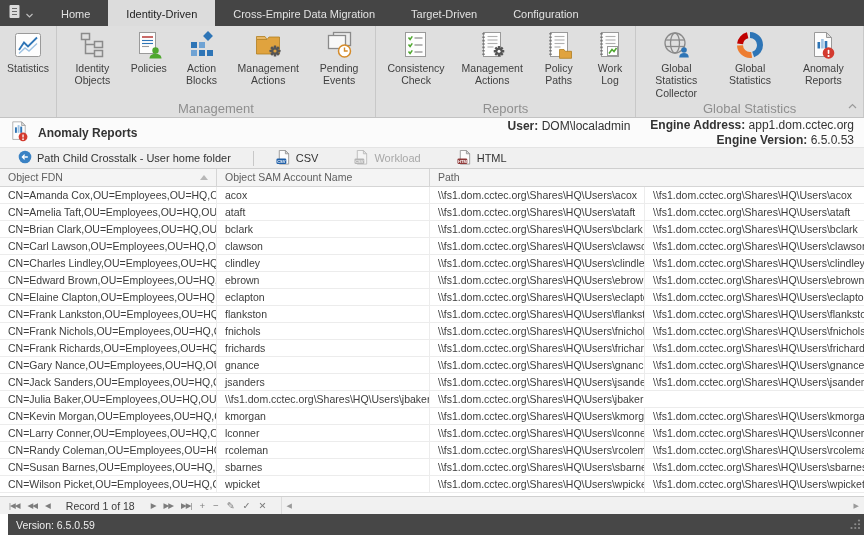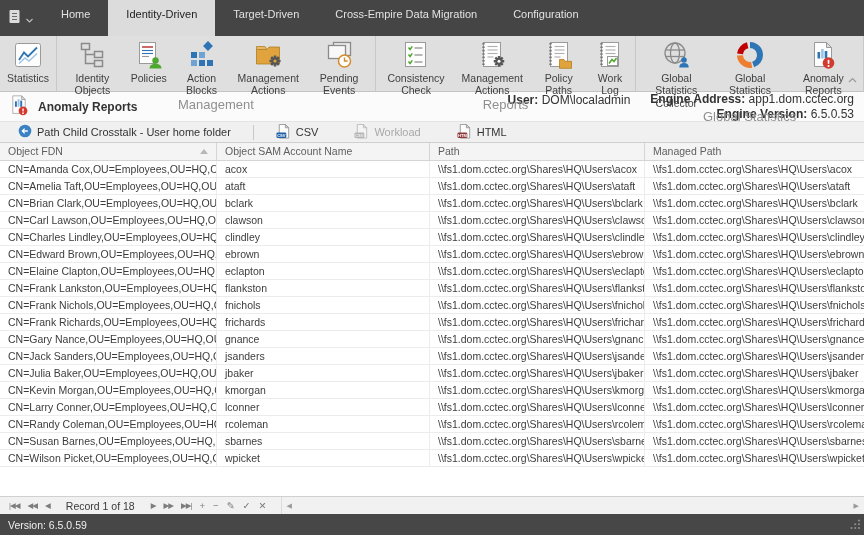--- a/index.html
+++ b/index.html
@@ -1,27 +1,27 @@
 <!DOCTYPE html>
 <html><head>
 <meta charset="utf-8">
 <style>
   * { margin:0; padding:0; box-sizing:border-box; }
   html,body { width:864px; height:535px; overflow:hidden; }
   body { font-family:"Liberation Sans", sans-serif; background:#fff; }
   .app { width:864px; height:535px; display:flex; flex-direction:column; position:relative; }
 
   
-  .tabbar { height:36px; background:#454545; display:flex; align-items:stretch; flex:none; }
+  .tabbar { height:26px; background:#454545; display:flex; align-items:stretch; flex:none; }
   .menu-btn { display:flex; align-items:center; gap:3px; padding:0 10px 0 8px; cursor:pointer; }
   .tab { padding:0 18px; line-height:28px; font-size:11px; color:#e2e2e2; cursor:pointer; }
   .tab.active { background:#dcdcdc; color:#222; }
 
   
-  .ribbon { height:56px; background:#dfdfdf; border-bottom:1px solid #c3c3c3; display:flex; flex:none; position:relative; }
+  .ribbon { height:92px; background:#dfdfdf; border-bottom:1px solid #c3c3c3; display:flex; flex:none; position:relative; }
   .rgroup { display:flex; flex-direction:column; border-right:1px solid #c8c8c8; padding:0 2px; }
   .ritems { display:flex; flex:1; align-items:flex-start; padding-top:3px; }
   .glabel { height:15px; text-align:center; font-size:13px; color:#8f8f8f; line-height:14px; }
   .ritem { display:flex; flex-direction:column; align-items:center; padding:1px 5px; cursor:pointer; }
   .ricon { width:30px; height:30px; flex:none; }
   .ricon svg { width:30px; height:30px; display:block; }
   .rlabel { font-size:10.5px; color:#3f3f3f; text-align:center; line-height:1.18; margin-top:2px; max-width:82px; }
   .ribbon-spacer { flex:1; }
   .ribbon-collapse { position:absolute; right:7px; bottom:4px; cursor:pointer; }
 
@@ -57,21 +57,21 @@
   
   .navigator { height:18px; background:#f1f1f1; border-top:1px solid #d0d0d0; display:flex; align-items:center; padding-left:5px; flex:none; }
   .nav-btn { font-size:7.5px; color:#7d7d7d; padding:0 4px; cursor:pointer; letter-spacing:-1px; }
   .nav-btn.edit { font-size:9.5px; letter-spacing:0; }
   .rec-text { font-size:10.5px; color:#3a3a3a; margin:0 12px; }
   .hscroll { flex:1; height:100%; display:flex; align-items:center; margin-left:10px; border-left:1px solid #dcdcdc; }
   .scroll-arrow { font-size:7px; color:#9a9a9a; padding:0 5px; cursor:pointer; }
   .scroll-track { flex:1; height:100%; background:#f1f1f1; position:relative; cursor:pointer; }
 
   
-  .statusbar { height:21px; background:#474747; display:flex; align-items:center; flex:none; }
+  .statusbar { height:21px; background:#474747; display:flex; align-items:center; flex:none;margin-left:8px; }
   .status-text { color:#efefef; font-size:10.5px; padding-left:8px; }
   .status-spacer { flex:1; }
   .grip { margin-right:3px; cursor:nwse-resize; }
 </style>
 </head>
 <body>
 
 <div class="app">
 
   <div class="tabbar">
@@ -85,22 +85,22 @@
           </svg>
       </span>
       <span>
         <svg width="7" height="5" viewBox="0 0 7 5">
             <path d="M0.5 1 L3.5 4 L6.5 1" fill="none" stroke="#bdbdbd" stroke-width="1.2"></path>
           </svg>
       </span>
     </div>
     <div class="tab">Home</div>
     <div class="tab active">Identity-Driven</div>
+    <div class="tab">Cross-Empire Data Migration</div>
     <div class="tab">Target-Driven</div>
-    <div class="tab">Cross-Empire Data Migration</div>
     <div class="tab">Configuration</div>
   </div>
 
   <div class="ribbon">
 
     <div class="rgroup">
       <div class="ritems">
         <div class="ritem">
           <span class="ricon">
             <svg viewBox="0 0 30 30">
@@ -402,21 +402,20 @@
   </div>
 
   <div class="grid">
     <div class="grid-head">
       <div class="hcell">
         <span>Object FDN</span>
         <span class="sort-ind"></span>
       </div>
       <div class="hcell">Object SAM Account Name</div>
       <div class="hcell">Path</div>
-      <div class="hcell">Managed Path</div>
     </div>
     <div class="grid-body">
 
         <div class="grid-row">
           <div class="cell">CN=Amanda Cox,OU=Employees,OU=HQ,OU=dom,D...</div>
           <div class="cell">acox</div>
           <div class="cell">\\fs1.dom.cctec.org\Shares\HQ\Users\acox</div>
           <div class="cell">\\fs1.dom.cctec.org\Shares\HQ\Users\acox</div>
         </div>
 
@@ -492,21 +491,20 @@
 
         <div class="grid-row">
           <div class="cell">CN=Jack Sanders,OU=Employees,OU=HQ,OU=dom,D...</div>
           <div class="cell">jsanders</div>
           <div class="cell">\\fs1.dom.cctec.org\Shares\HQ\Users\jsanders</div>
           <div class="cell">\\fs1.dom.cctec.org\Shares\HQ\Users\jsanders</div>
         </div>
 
         <div class="grid-row">
           <div class="cell">CN=Julia Baker,OU=Employees,OU=HQ,OU=dom,DC...</div>
-          <div class="cell">jbaker</div>
           <div class="cell">\\fs1.dom.cctec.org\Shares\HQ\Users\jbaker</div>
           <div class="cell">\\fs1.dom.cctec.org\Shares\HQ\Users\jbaker</div>
         </div>
 
         <div class="grid-row">
           <div class="cell">CN=Kevin Morgan,OU=Employees,OU=HQ,OU=dom,...</div>
           <div class="cell">kmorgan</div>
           <div class="cell">\\fs1.dom.cctec.org\Shares\HQ\Users\kmorgan</div>
           <div class="cell">\\fs1.dom.cctec.org\Shares\HQ\Users\kmorgan</div>
         </div>

